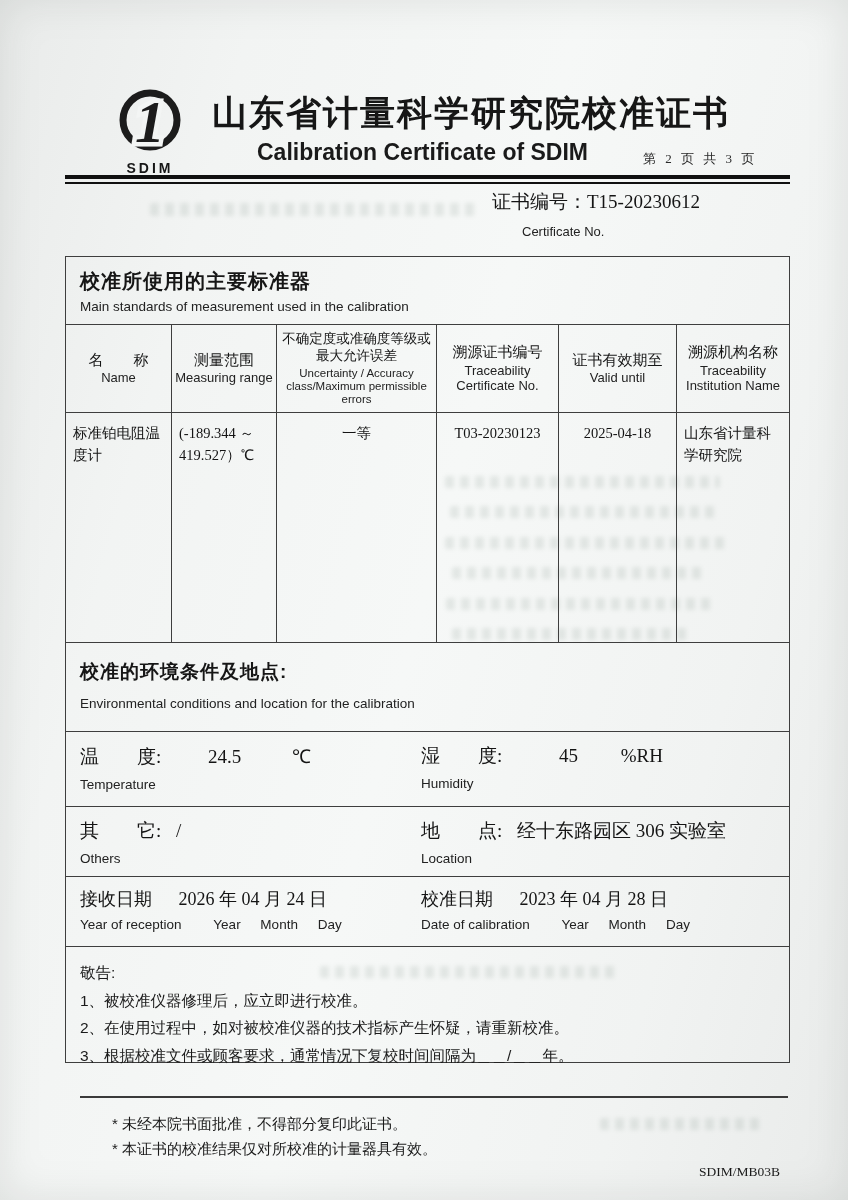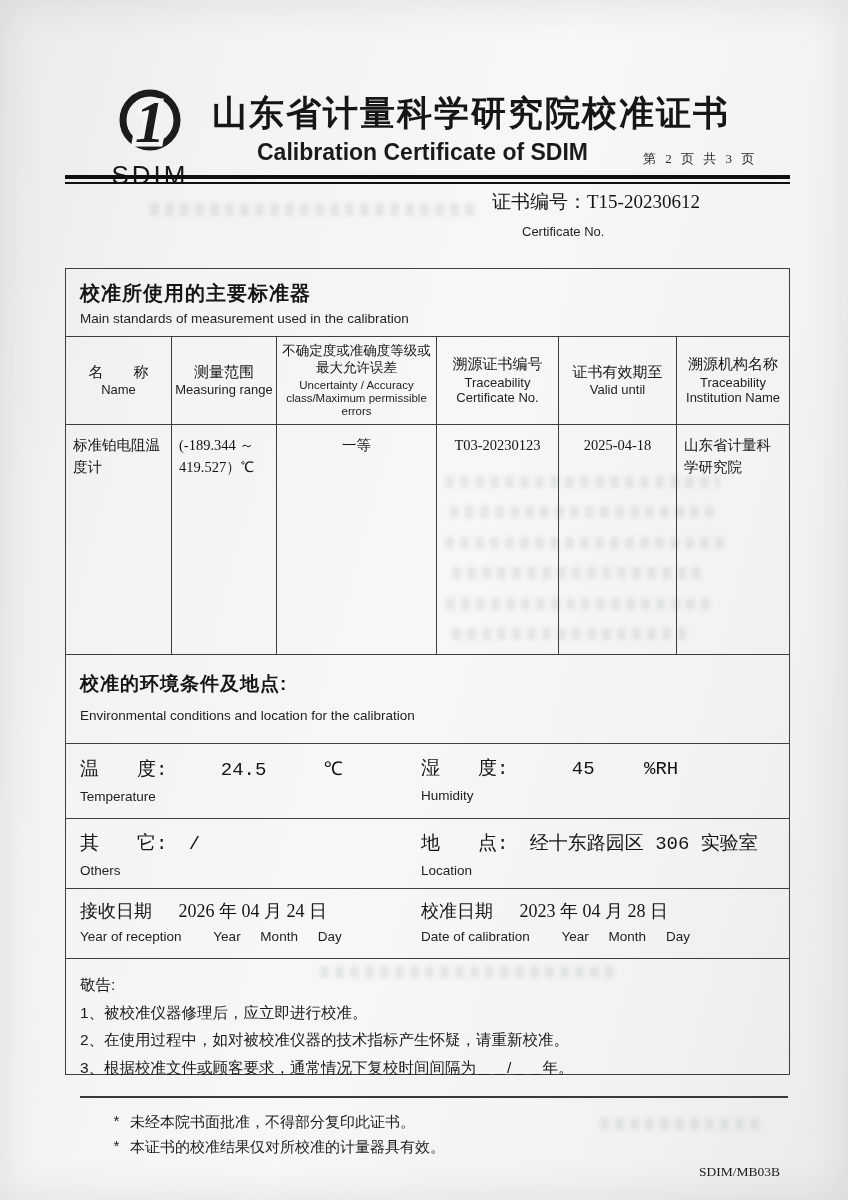--- a/index.html
+++ b/index.html
@@ -4,37 +4,37 @@
 <style>
   html,body{margin:0;padding:0;background:#d8dad9;}
   .page{
     position:relative;width:848px;height:1200px;margin:0 auto;overflow:hidden;
     background:linear-gradient(105deg,#e9ebea 0%,#f2f4f3 22%,#f6f8f7 50%,#f1f3f2 78%,#e9ebea 100%);
     box-shadow:inset 0 0 40px rgba(120,128,124,.18);
     font-family:"Liberation Sans",sans-serif;color:#1d1d1d;
   }
   
   .logo{position:absolute;left:94px;top:86px;width:112px;text-align:center;}
-  .logo-text{font-weight:normal;font-size:26px;letter-spacing:3px;margin-top:-4px;color:#161616;}
+  .logo-text{font-weight:bold;font-size:14px;letter-spacing:3px;margin-top:-4px;color:#161616;}
   .title-zh{position:absolute;left:212px;top:90px;font-family:"Liberation Serif",serif;
     font-size:35px;font-weight:700;letter-spacing:2px;color:#161616;white-space:nowrap;}
   .title-en{position:absolute;left:257px;top:139px;font-size:23px;font-weight:700;color:#1a1a1a;white-space:nowrap;}
   .page-indicator{position:absolute;left:643px;top:150px;font-family:"Liberation Serif",serif;
     font-size:13px;letter-spacing:3px;color:#2a2a2a;white-space:nowrap;}
   .header-rule{position:absolute;left:65px;top:175px;width:725px;height:3px;
     border-top:4px solid #101010;border-bottom:2px solid #101010;}
   
   .cert-block{position:absolute;left:492px;top:189px;}
   .cert-line{font-family:"Liberation Serif",serif;font-size:19px;color:#141414;white-space:nowrap;}
   .cert-en{font-size:13px;color:#222;margin:9px 0 0 30px;}
   
   .ghost{position:absolute;filter:blur(2px);opacity:.14;border-radius:2px;
     background:repeating-linear-gradient(90deg,rgba(96,118,106,.9) 0 9px,transparent 9px 15px);}
   
-  .doc-table{position:absolute;left:65px;top:268px;width:723px;height:805px;
+  .doc-table{position:absolute;left:65px;top:256px;width:723px;height:805px;
     border:1px solid #3e3e3e;box-sizing:content-box;}
   .trow{box-sizing:border-box;border-bottom:1px solid #3e3e3e;}
   .row-section{height:68px;padding:11px 14px 0;}
   .sec-zh{font-size:20px;font-weight:600;letter-spacing:1px;color:#161616;}
   .sec-en{font-size:13.5px;margin-top:4px;color:#222;}
   .row-headers{height:88px;display:flex;}
   .hcell{box-sizing:border-box;border-right:1px solid #3e3e3e;display:flex;flex-direction:column;
     justify-content:center;align-items:center;text-align:center;padding:2px 3px;}
   .hcell:last-child{border-right:none;}
   .hzh{font-size:15px;line-height:1.25;color:#161616;}
@@ -47,38 +47,38 @@
   .dcell:last-child{border-right:none;}
   .dcenter{text-align:center;}
   .row-env{height:89px;padding:16px 14px 0;}
   .env-zh{font-size:19px;font-weight:600;letter-spacing:1px;color:#161616;}
   .env-en{font-size:13.5px;margin-top:11px;color:#222;}
   .row-split{display:flex;}
   .half-l{width:355px;padding:11px 0 0 14px;box-sizing:border-box;}
   .half-r{flex:1;padding:11px 0 0 0;}
   .row-temp{height:75px;}
   .row-others{height:70px;}
-  .fieldline{font-family:Liberation Mono, monospace;font-size:19px;color:#141414;white-space:nowrap;}
+  .fieldline{font-family:Liberation Serif, serif;font-size:19px;color:#141414;white-space:nowrap;}
   .fieldline .val{margin-left:42px;}
   .fieldline .unit{margin-left:46px;}
   .fieldline .val2{margin-left:52px;}
   .fieldline .unit2{margin-left:38px;}
   .fieldline .inl{margin-left:10px;}
   .sublabel{font-size:13.5px;color:#222;margin-top:7px;}
   .row-dates{height:70px;display:flex;}
   .dates-l{width:355px;padding:10px 0 0 14px;box-sizing:border-box;}
   .dates-r{flex:1;padding:10px 0 0 0;}
   .dateline{font-family:"Liberation Serif",serif;font-size:18px;color:#141414;white-space:nowrap;}
   .dateline .dval{margin-left:22px;}
   .date-sub{font-size:13.5px;color:#222;margin-top:6px;white-space:nowrap;}
   .date-sub .units{margin-left:28px;word-spacing:16px;}
   .row-notice{border-bottom:none;padding:12px 14px 0;font-size:15.5px;line-height:1.78;color:#1a1a1a;}
   
   .footer-rule{position:absolute;left:80px;top:1096px;width:708px;border-top:2px solid #3a3a3a;}
-  .footer-notes{position:absolute;left:112px;top:1112px;font-family:Liberation Mono, monospace;
+  .footer-notes{position:absolute;left:112px;top:1112px;font-family:Liberation Sans, sans-serif;
     font-size:15px;line-height:1.65;color:#1a1a1a;}
   .form-code{position:absolute;left:640px;top:1164px;width:140px;text-align:right;
     font-family:"Liberation Serif",serif;font-size:13.5px;color:#1a1a1a;}
 </style>
 </head>
 <body>
 
 <div class="page">
 
   <div class="logo">

